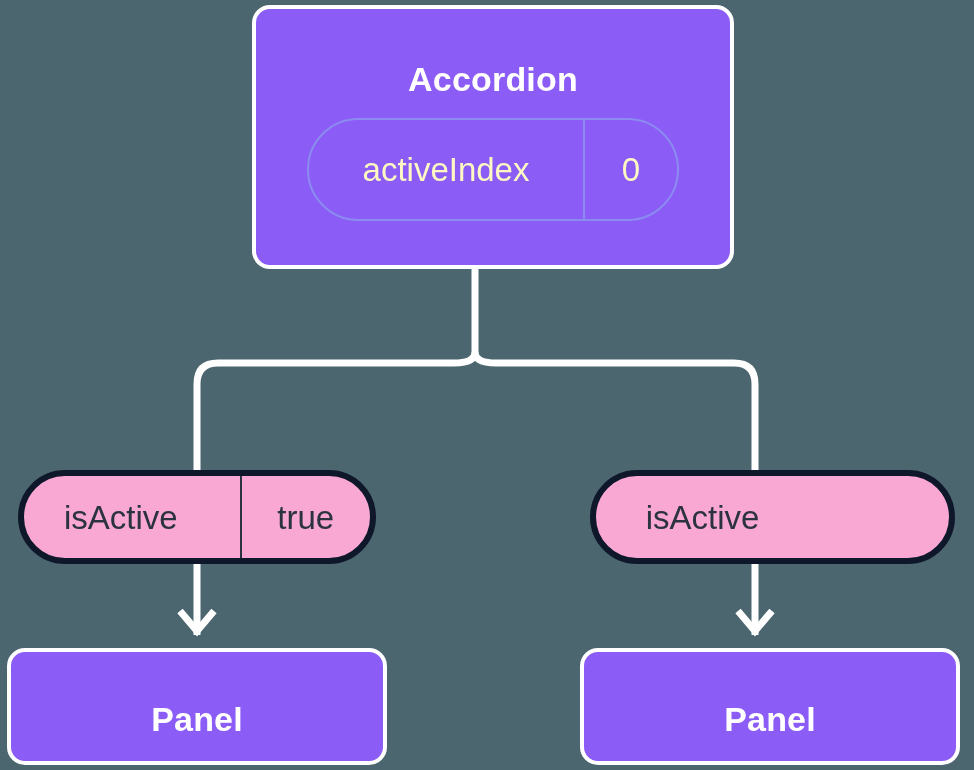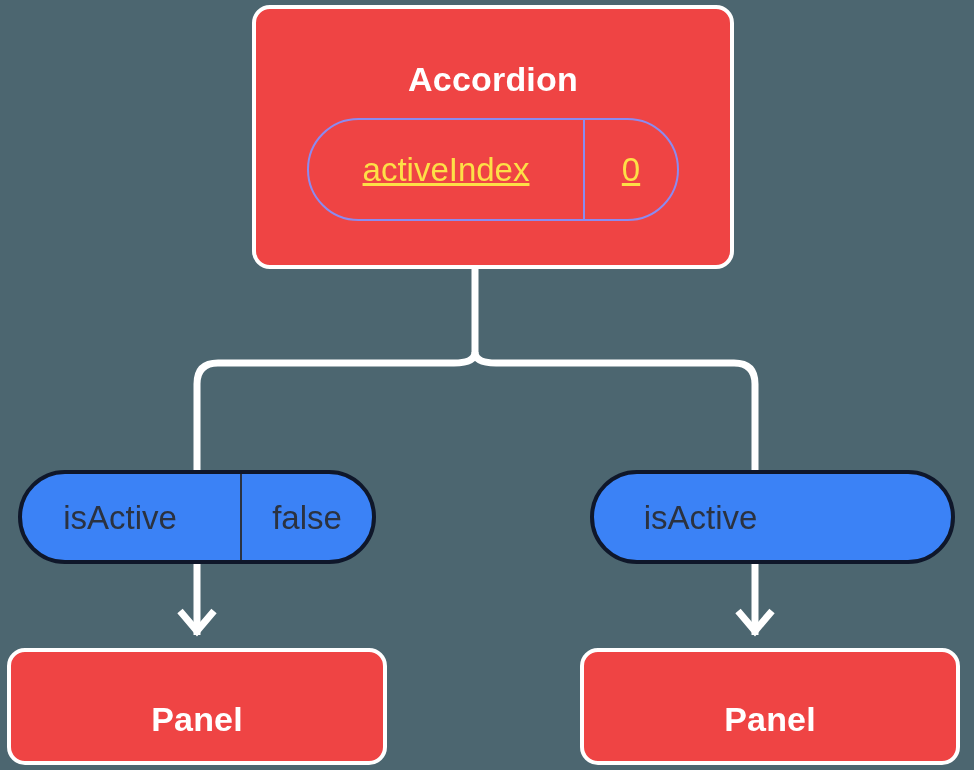--- a/index.html
+++ b/index.html
@@ -27,21 +27,21 @@
     left: 0; top: 0;
     width: 974px;
     height: 770px;
     z-index: 1;
     pointer-events: none;
   }
   
   .node-box {
     position: absolute;
     box-sizing: border-box;
-    background: #ef4444;
+    background: #8b5cf6;
     border: 4px solid #ffffff;
     border-radius: 18px;
     z-index: 3;
     padding-left: 31px;
   }
   .node-title {
     position: absolute;
     left: 0;
     width: 100%;
     text-align: center;
@@ -97,30 +97,29 @@
     font-weight: 400;
     line-height: 1;
   }
   
   .pill.outlined {
     border: 2px solid #8b8bf0;
     background: transparent;
   }
   .pill.outlined .pill-key,
   .pill.outlined .pill-val {
-    color: #fde047;
-    text-decoration: underline;
+    color: #fef9c3;
   }
   .pill.outlined .pill-val {
     border-left: 2px solid #8b8bf0;
   }
   
   .pill.filled {
-    border: 4px solid #0f172a;
-    background: #3b82f6;
+    border: 6px solid #0f172a;
+    background: #f9a8d4;
     gap: 22px;
   }
   .pill.filled .pill-key,
   .pill.filled .pill-val {
     color: #2b3240;
   }
   .pill.filled .pill-val {
     border-left: 2px solid #2b3240;
   }
   
@@ -174,21 +173,21 @@
     <div class="node-title" id="accordion-title">Accordion</div>
   </div>
 
   <div class="pill outlined" id="pill-active-index">
     <div class="pill-key">activeIndex</div>
     <div class="pill-val">0</div>
   </div>
 
   <div class="pill filled" id="pill-is-active-true">
     <div class="pill-key">isActive</div>
-    <div class="pill-val">false</div>
+    <div class="pill-val">true</div>
   </div>
 
   <div class="node-box" id="panel-left-node">
     <div class="node-title panel-title">Panel</div>
   </div>
 
   <div class="pill filled" id="pill-is-active-false">
     <div class="pill-key">isActive</div>
   </div>
 

